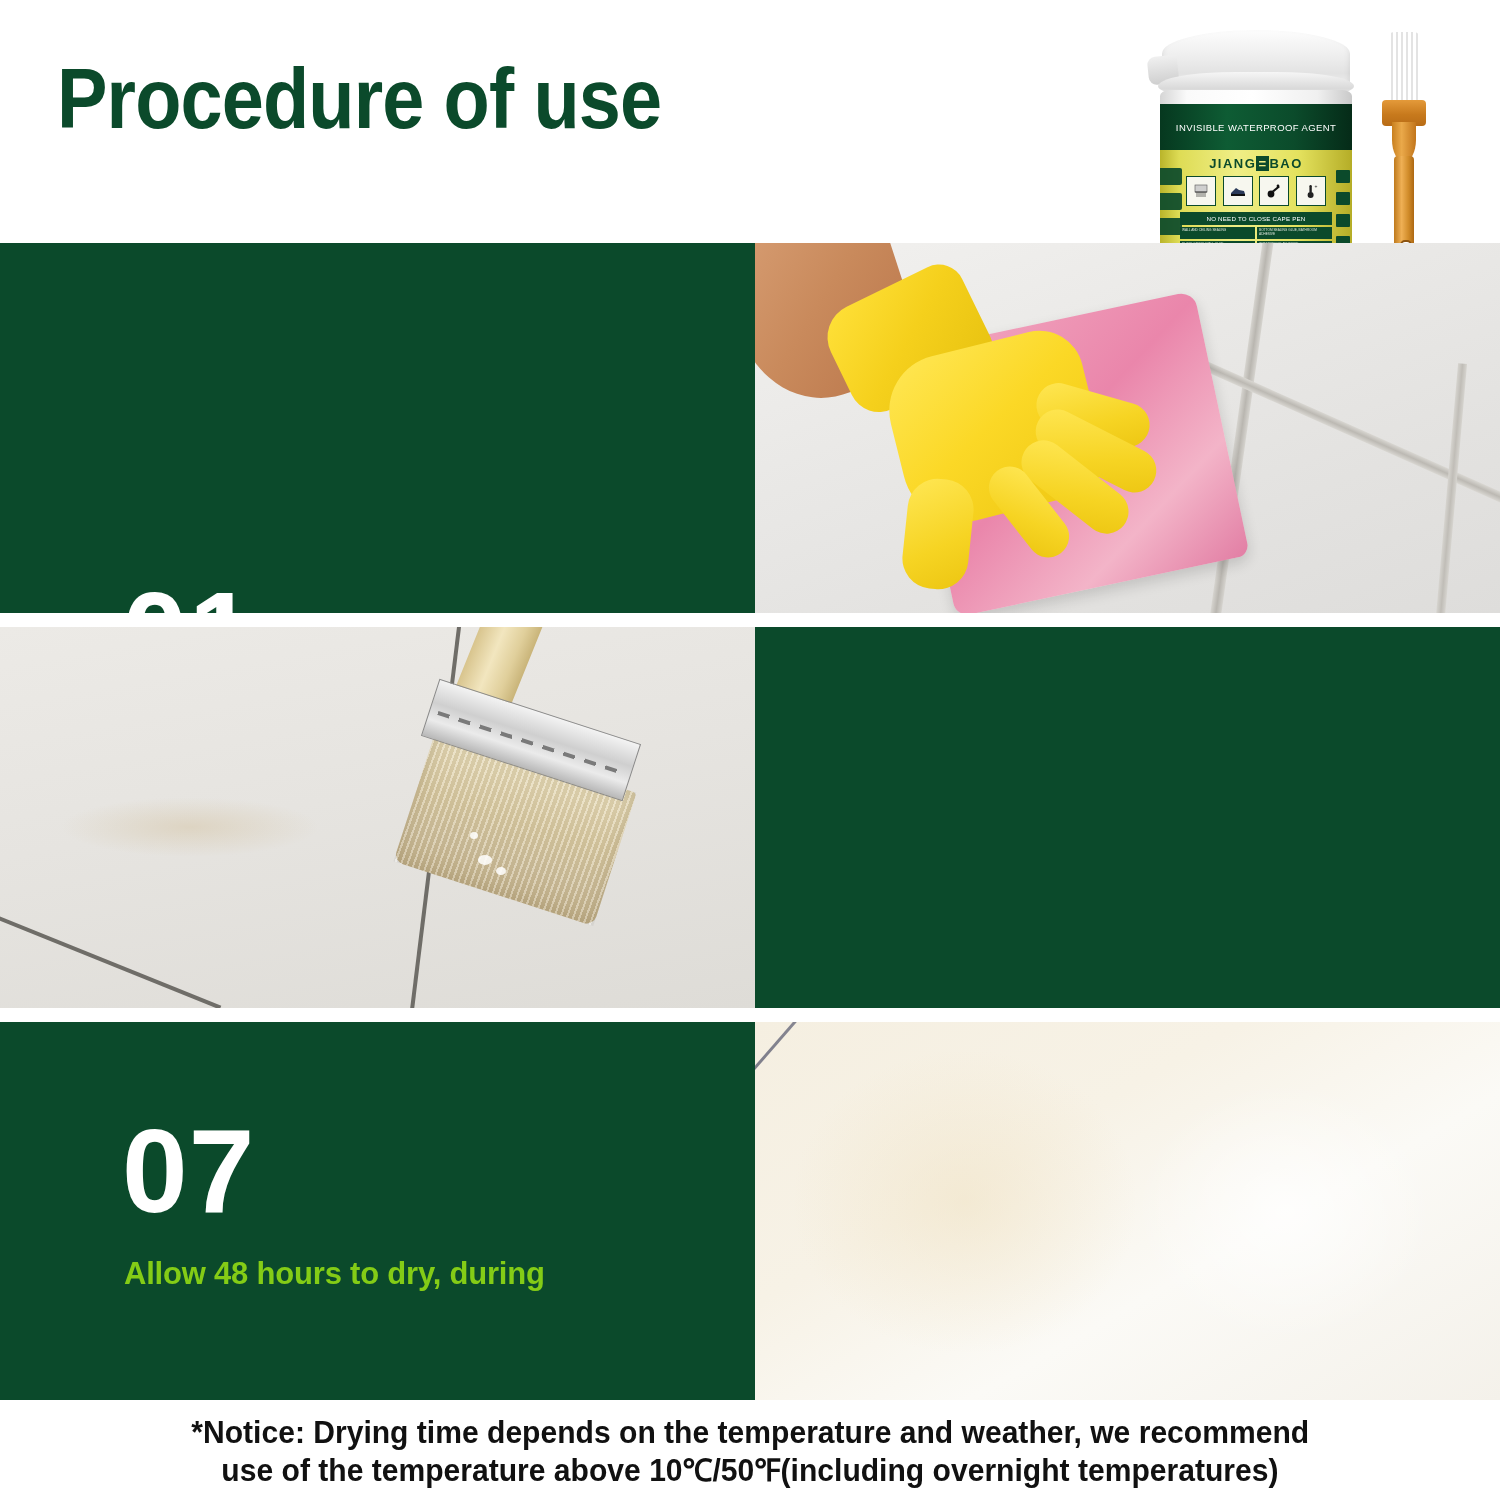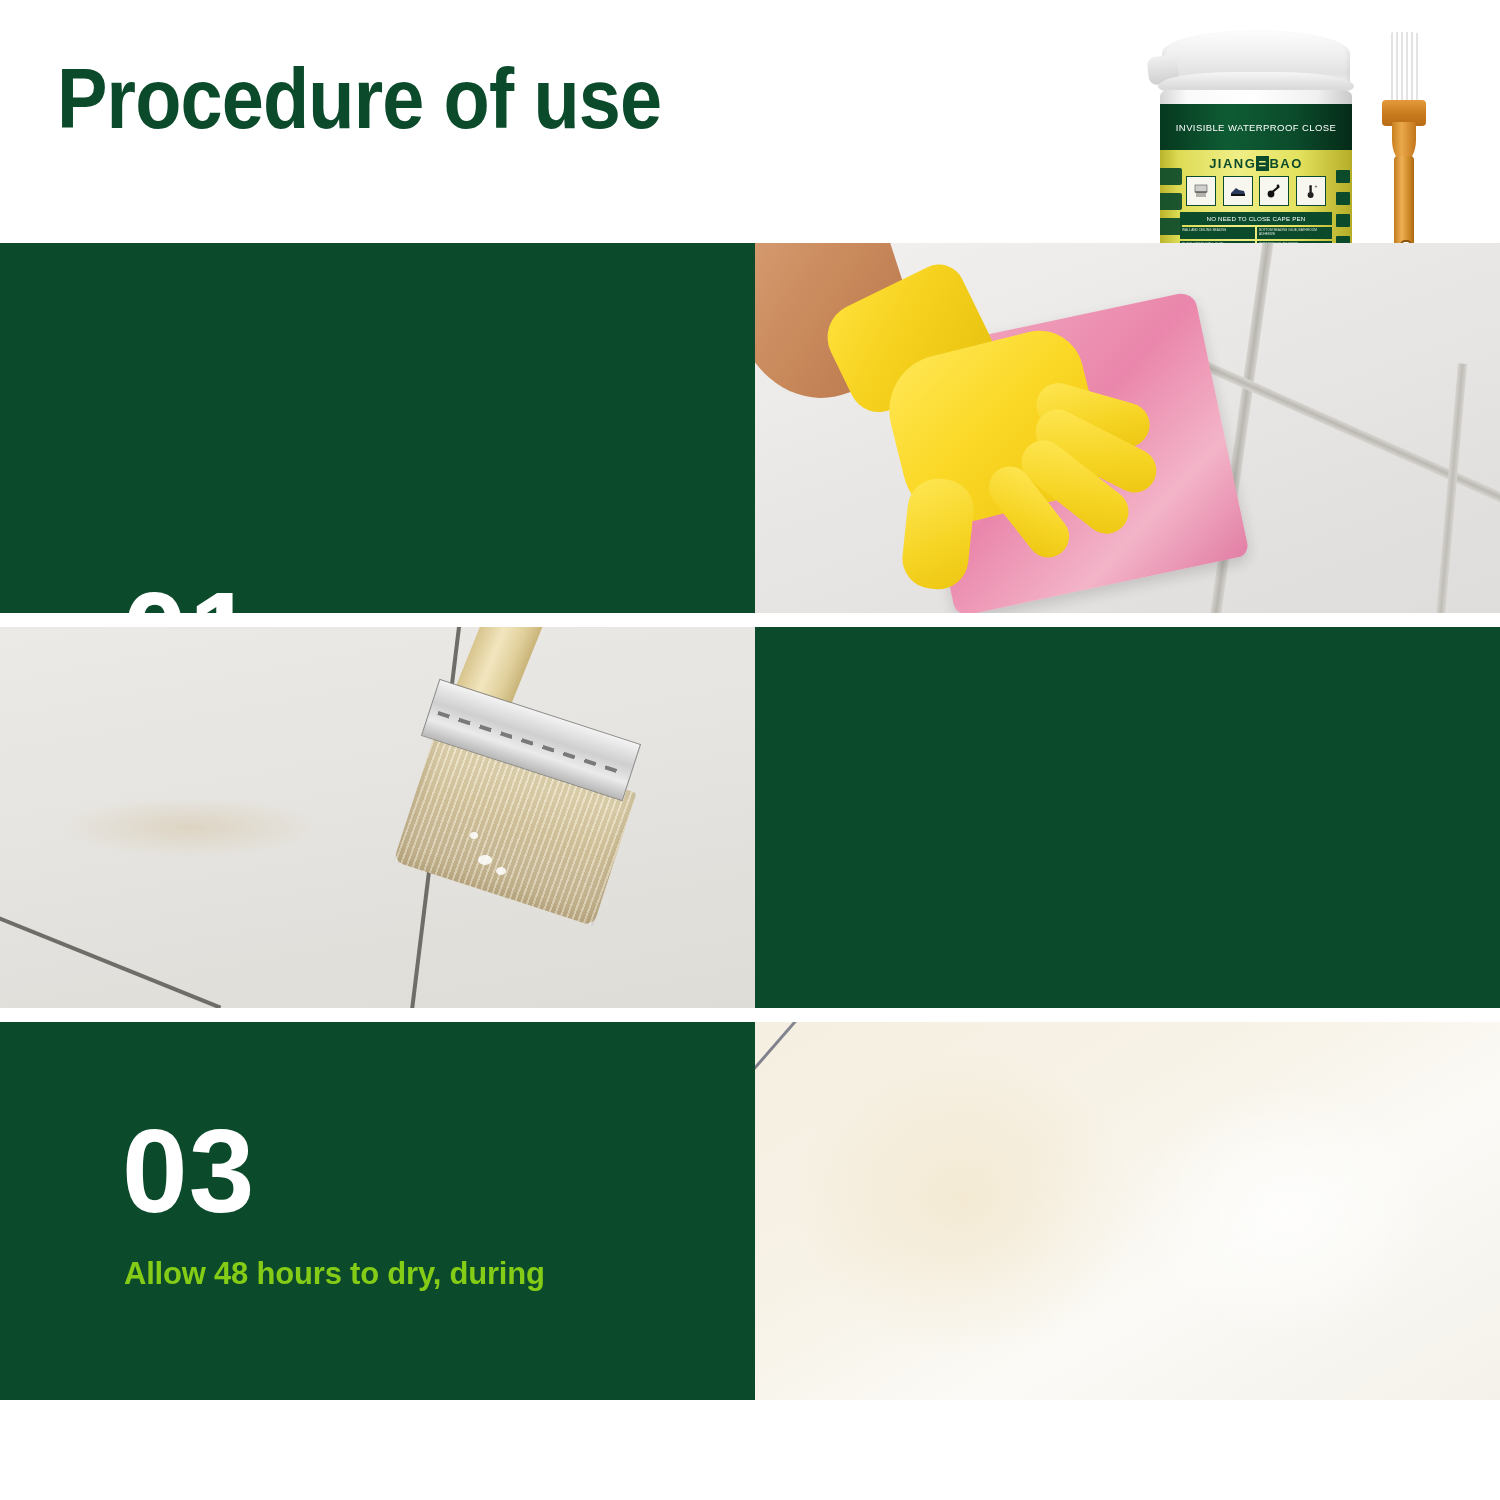--- a/index.html
+++ b/index.html
@@ -288,21 +288,21 @@
   <div class="product-shot">
 
     <div class="jar">
       <div class="jar-lid"></div>
       <div class="jar-tab"></div>
       <div class="jar-lid-rim"></div>
 
       <div class="jar-body">
 
         <div class="label-green">
-          <span>INVISIBLE WATERPROOF CLOSE</span>
+          <span>INVISIBLE WATERPROOF AGENT</span>
         </div>
 
         <div class="label-yellow">
 
           <div class="brandline">
             <span>JIANG</span><span class="eq">=</span><span>BAO</span>
           </div>
 
           <div class="icon-row">
             <div class="icon-box">
@@ -411,26 +411,30 @@
       <div class="wetspot w3"></div>
     </div>
     <div class="green-panel panel-right">
       
       
     </div>
   </div>
 
   <div class="row row3">
     <div class="green-panel panel-left">
-      <div class="step-num">03</div>
+      <div class="step-num">07</div>
       <div class="step-label">
         <div>Allow 48 hours to dry, during</div>
       </div>
     </div>
     <div class="photo photo-right p3">
       <div class="veil2"></div>
       <div class="veil"></div>
       <div class="grout"></div>
     </div>
   </div>
 
+  <div class="notice">
+    <div class="notice-line">*Notice: Drying time depends on the temperature and weather, we recommend</div>
+    <div class="notice-line">use of the temperature above 10℃/50℉(including overnight temperatures)</div>
+  </div>
 
 </div>
 
 </body></html>

